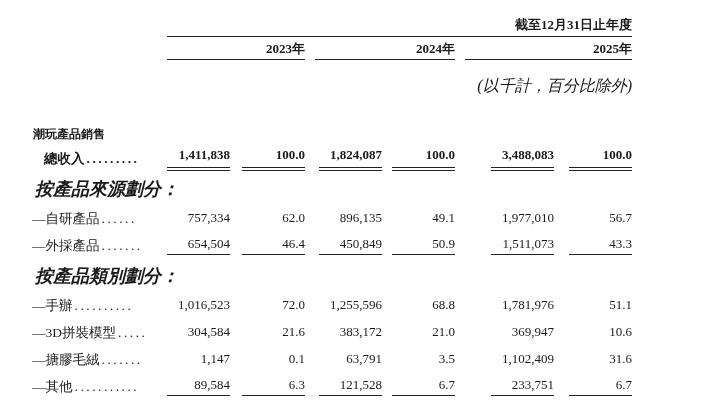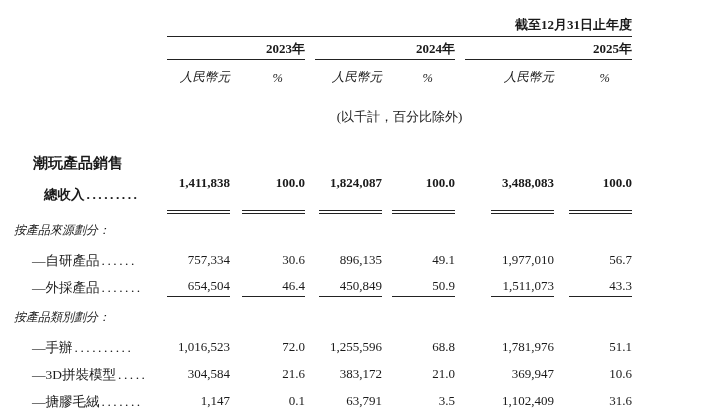--- a/index.html
+++ b/index.html
@@ -25,43 +25,43 @@
   tr.r-title td.stub { height: 34px; }
   tr.r-years td { height: 21px; vertical-align: bottom; }
   tr.r-years td.year-cell {
     text-align: right; font-weight: bold;
     border-bottom: 1.5px solid #222; padding-bottom: 1px;
   }
   tr.r-colheads td { height: 26px; vertical-align: bottom; padding-bottom: 3px; }
   td.colhead { font-style: italic; text-align: right; font-size: 12.5px; }
   td.pct-head { padding-right: 22px; }
   tr.r-note td { height: 37px; vertical-align: bottom; padding-bottom: 4px; }
-  td.note-cell { text-align: center; font-size: 13px; }
+  td.note-cell { text-align: right; font-style: italic; font-size: 16px; }
   tr.r-spacer td { height: 22px; }
 
   
   tr.h-sec td     { height: 23px; vertical-align: middle; }
   tr.h-total td   { height: 26px; vertical-align: middle; }
   tr.h-sechead td { height: 33px; vertical-align: middle; }
   tr.h-row td     { height: 27px; vertical-align: middle; }
 
-  td.lbl-section { font-weight: bold; padding-left: 33px; font-size: 15px; }
-  td.lbl-section-italic { font-weight: normal; font-style: italic; padding-left: 14px; font-size: 12px; }
+  td.lbl-section { font-weight: bold; padding-left: 33px; font-size: 12px; }
+  td.lbl-section-italic { font-weight: bold; font-style: italic; padding-left: 35px; font-size: 18px; }
   td.lbl-total { font-weight: bold; padding-left: 44px; font-size: 13.5px; }
   td.lbl-data { padding-left: 32px; font-size: 13.5px; }
   span.leader { letter-spacing: 2.5px; margin-left: 2px; font-weight: normal; }
   td.lbl-total span.leader { font-weight: bold; }
 
   td.val { text-align: right; }
   td.val span.inner {
     display: inline-block; min-width: 63px; text-align: right; padding-bottom: 2px;
   }
   tr.bold-vals td.val { font-weight: bold; }
   tr.u-single td.val span.inner { border-bottom: 1.2px solid #222; }
-  tr.u-double td.val span.inner { border-bottom: 4px double #222; padding-bottom: 19px; }
+  tr.u-double td.val span.inner { border-bottom: 4px double #222; padding-bottom: 4px; }
 </style>
 </head>
 <body>
 
 <table class="fin">
   <colgroup>
     <col style="width:167px">
     <col style="width:63px">
       <col style="width:75px">
     <col style="width:10px">
@@ -76,31 +76,20 @@
       <td class="stub"></td>
       <td class="title-cell" colspan="8">截至12月31日止年度</td>
     </tr>
     <tr class="r-years">
       <td></td>
       <td class="year-cell" colspan="2">2023年</td>
       <td></td>
       <td class="year-cell" colspan="2">2024年</td>
       <td></td>
       <td class="year-cell" colspan="2">2025年</td>
-    </tr>
-    <tr class="r-colheads">
-      <td></td>
-      <td class="colhead">人民幣元</td>
-      <td class="colhead pct-head">%</td>
-      <td></td>
-      <td class="colhead">人民幣元</td>
-      <td class="colhead pct-head">%</td>
-      <td></td>
-      <td class="colhead">人民幣元</td>
-      <td class="colhead pct-head">%</td>
     </tr>
     <tr class="r-note">
       <td></td>
       <td class="note-cell" colspan="8">(以千計，百分比除外)</td>
     </tr>
     <tr class="r-spacer">
         <td colspan="9"></td>
       </tr>
   </thead>
   <tbody id="rows">
@@ -119,21 +108,21 @@
         <td class="val"><span class="inner">3,488,083</span></td>
         <td class="val"><span class="inner">100.0</span></td>
       </tr>
       <tr class="h-sechead">
         <td class="lbl-section-italic">按產品來源劃分：</td>
         <td colspan="8"></td>
       </tr>
       <tr class="h-row">
         <td class="lbl-data">—自研產品<span class="leader">......</span></td>
         <td class="val"><span class="inner">757,334</span></td>
-        <td class="val"><span class="inner">30.6</span></td>
+        <td class="val"><span class="inner">62.0</span></td>
         <td></td>
         <td class="val"><span class="inner">896,135</span></td>
         <td class="val"><span class="inner">49.1</span></td>
         <td></td>
         <td class="val"><span class="inner">1,977,010</span></td>
         <td class="val"><span class="inner">56.7</span></td>
       </tr>
       <tr class="h-row u-single">
         <td class="lbl-data">—外採產品<span class="leader">.......</span></td>
         <td class="val"><span class="inner">654,504</span></td>

